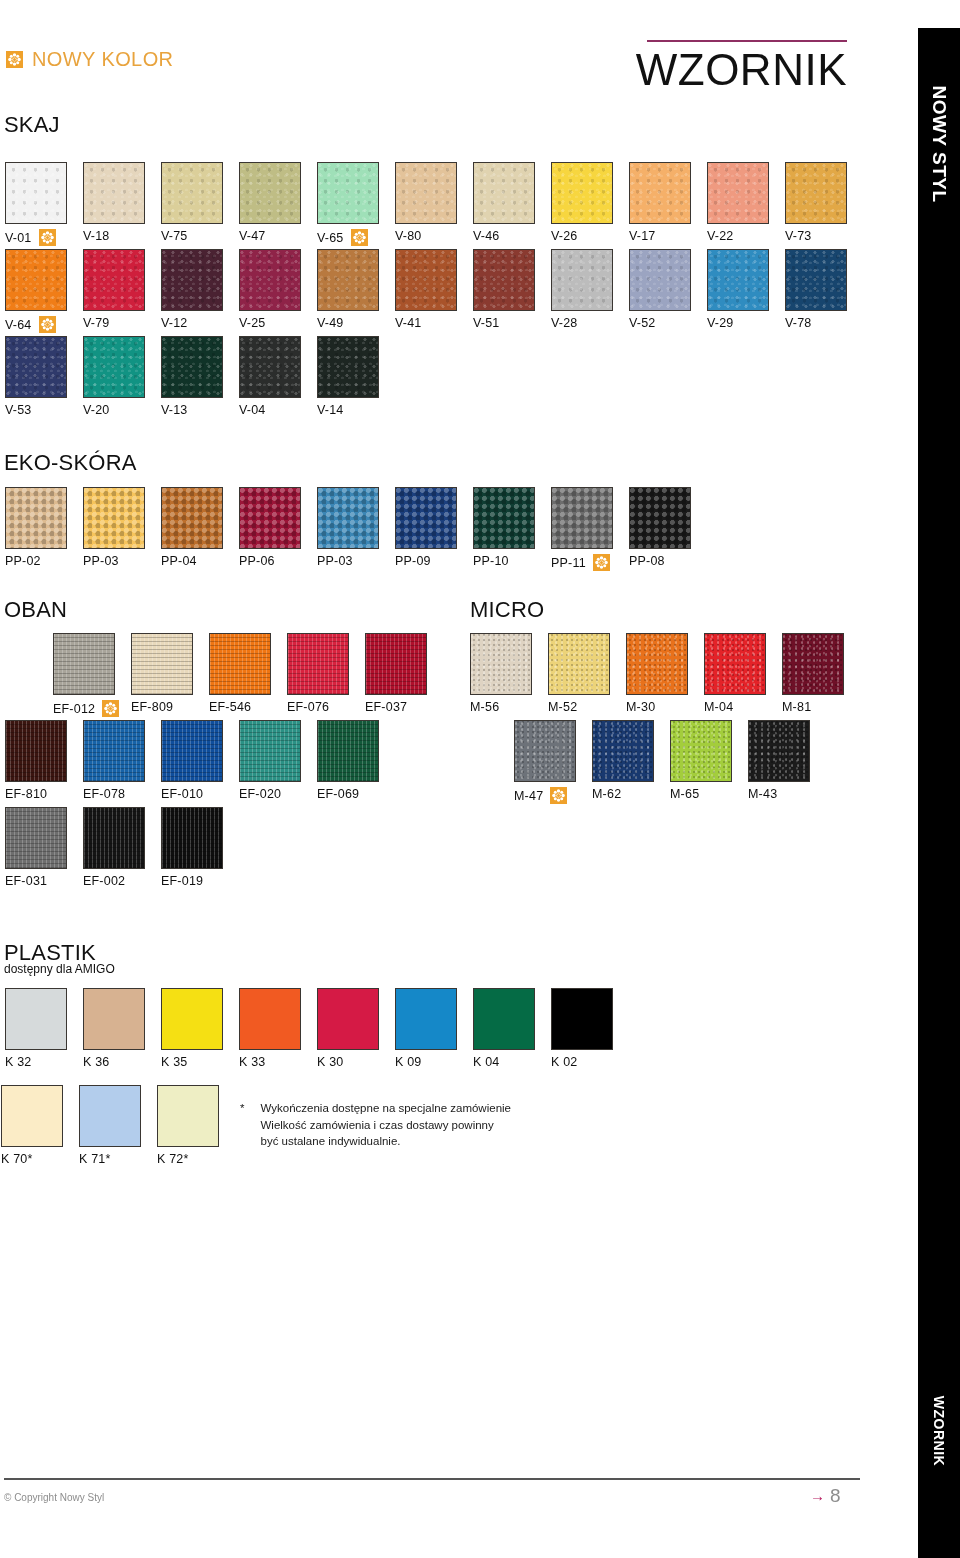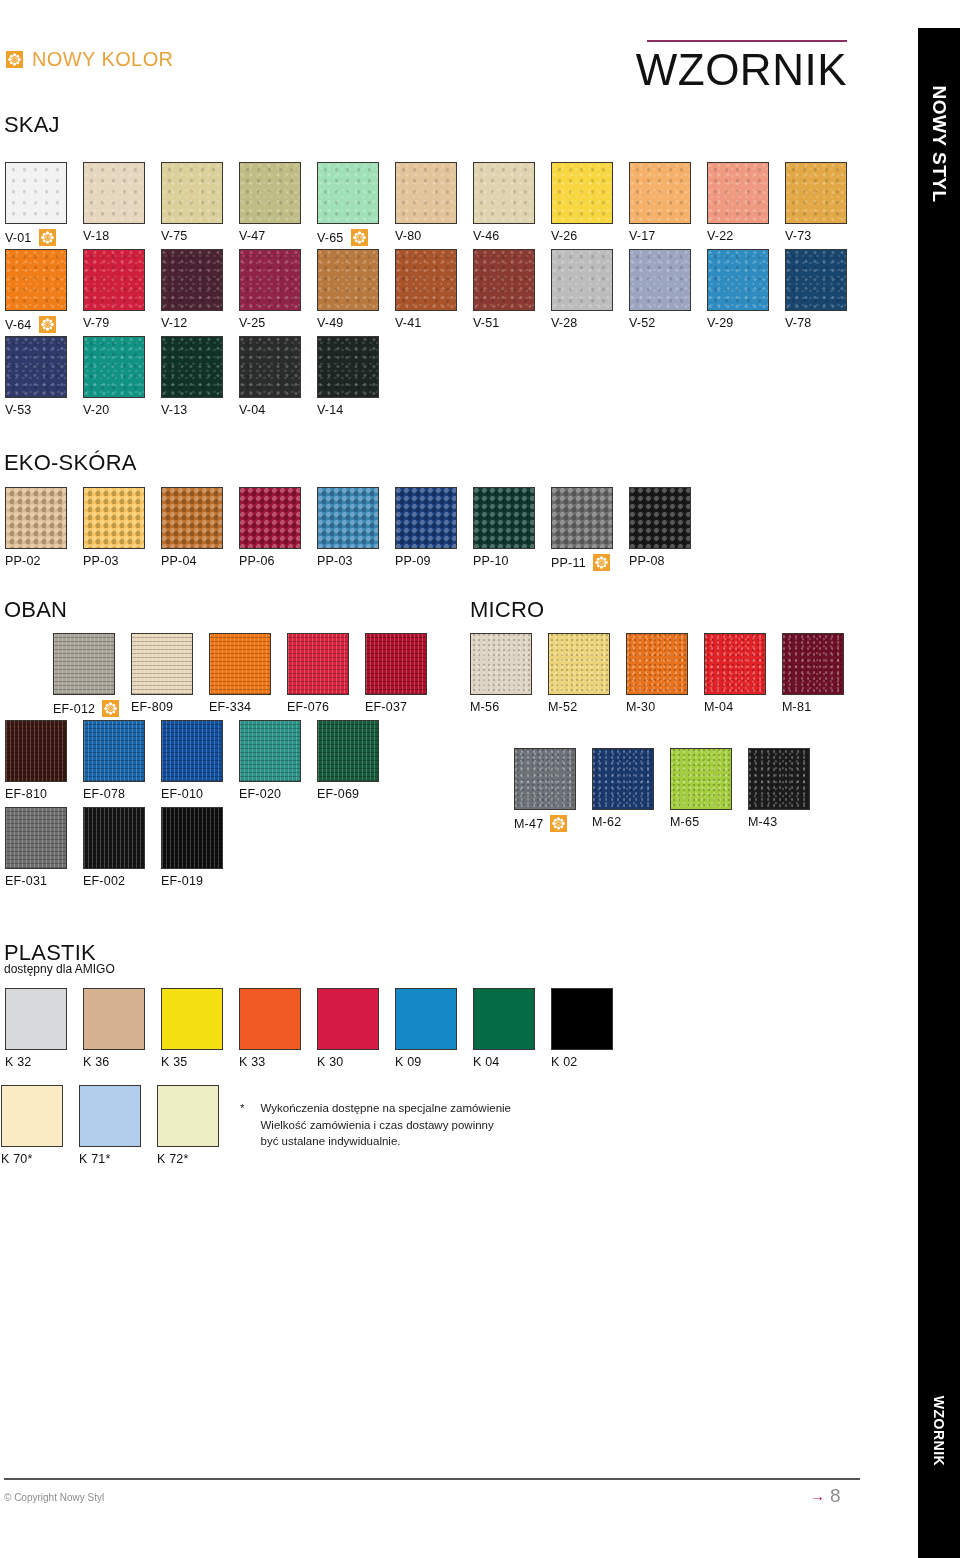--- a/index.html
+++ b/index.html
@@ -619,21 +619,21 @@
           </div>
           <div class="swatch-label">
             <span>EF-809</span>
           </div>
         </div>
         <div class="swatch-cell">
           <div class="swatch" style="background: rgb(239, 117, 18);">
             <div class="tex" style="background: repeating-linear-gradient(0deg, rgba(0, 0, 0, 0.22) 0px, rgba(0, 0, 0, 0.22) 1.5px, transparent 1.5px, transparent 4px), repeating-linear-gradient(90deg, rgba(255, 255, 255, 0.22) 0px, rgba(255, 255, 255, 0.22) 1.5px, transparent 1.5px, transparent 4px);"></div>
           </div>
           <div class="swatch-label">
-            <span>EF-334</span>
+            <span>EF-546</span>
           </div>
         </div>
         <div class="swatch-cell">
           <div class="swatch" style="background: rgb(216, 35, 63);">
             <div class="tex" style="background: repeating-linear-gradient(0deg, rgba(0, 0, 0, 0.22) 0px, rgba(0, 0, 0, 0.22) 1.5px, transparent 1.5px, transparent 4px), repeating-linear-gradient(90deg, rgba(255, 255, 255, 0.22) 0px, rgba(255, 255, 255, 0.22) 1.5px, transparent 1.5px, transparent 4px);"></div>
           </div>
           <div class="swatch-label">
             <span>EF-076</span>
           </div>
         </div>
@@ -750,21 +750,21 @@
         </div>
         <div class="swatch-cell">
           <div class="swatch" style="background: rgb(110, 16, 39);">
             <div class="tex" style="background: radial-gradient(circle at 18% 42%, rgba(255, 255, 255, 0.3) 0px, rgba(255, 255, 255, 0.3) 1px, transparent 1.4px) 0% 0% / 6px 6px, radial-gradient(circle at 62% 18%, rgba(0, 0, 0, 0.2) 0px, rgba(0, 0, 0, 0.2) 1px, transparent 1.4px) 0% 0% / 5px 5px, radial-gradient(circle at 84% 76%, rgba(255, 255, 255, 0.22) 0px, rgba(255, 255, 255, 0.22) 1px, transparent 1.4px) 0% 0% / 7px 7px;"></div>
           </div>
           <div class="swatch-label">
             <span>M-81</span>
           </div>
         </div>
       </div>
-      <div class="swatch-row" style="left: 470px; top: 748px; padding-left: 44px;">
+      <div class="swatch-row" style="left: 470px; top: 720px; padding-left: 44px;">
         <div class="swatch-cell">
           <div class="swatch" style="background: rgb(109, 114, 121);">
             <div class="tex" style="background: radial-gradient(circle at 18% 42%, rgba(255, 255, 255, 0.3) 0px, rgba(255, 255, 255, 0.3) 1px, transparent 1.4px) 0% 0% / 6px 6px, radial-gradient(circle at 62% 18%, rgba(0, 0, 0, 0.2) 0px, rgba(0, 0, 0, 0.2) 1px, transparent 1.4px) 0% 0% / 5px 5px, radial-gradient(circle at 84% 76%, rgba(255, 255, 255, 0.22) 0px, rgba(255, 255, 255, 0.22) 1px, transparent 1.4px) 0% 0% / 7px 7px;"></div>
           </div>
           <div class="swatch-label">
             <span>M-47</span>
             <span class="star-badge">
               <svg width="17" height="17" viewBox="0 0 17 17">
                 <g fill="#ffffff">
                   <circle cx="8.5" cy="8.5" r="2.1"></circle>

